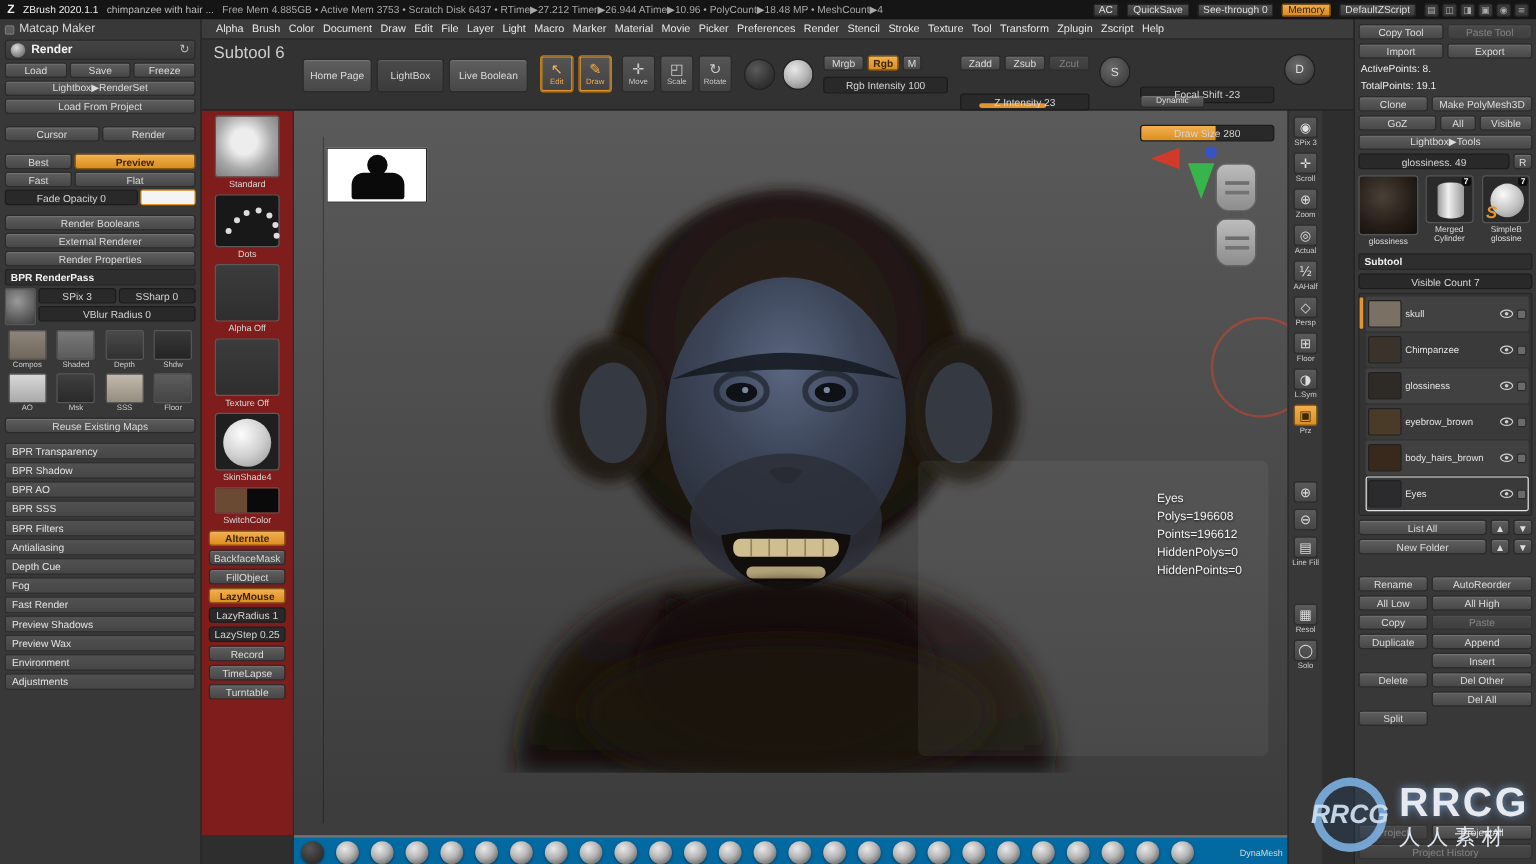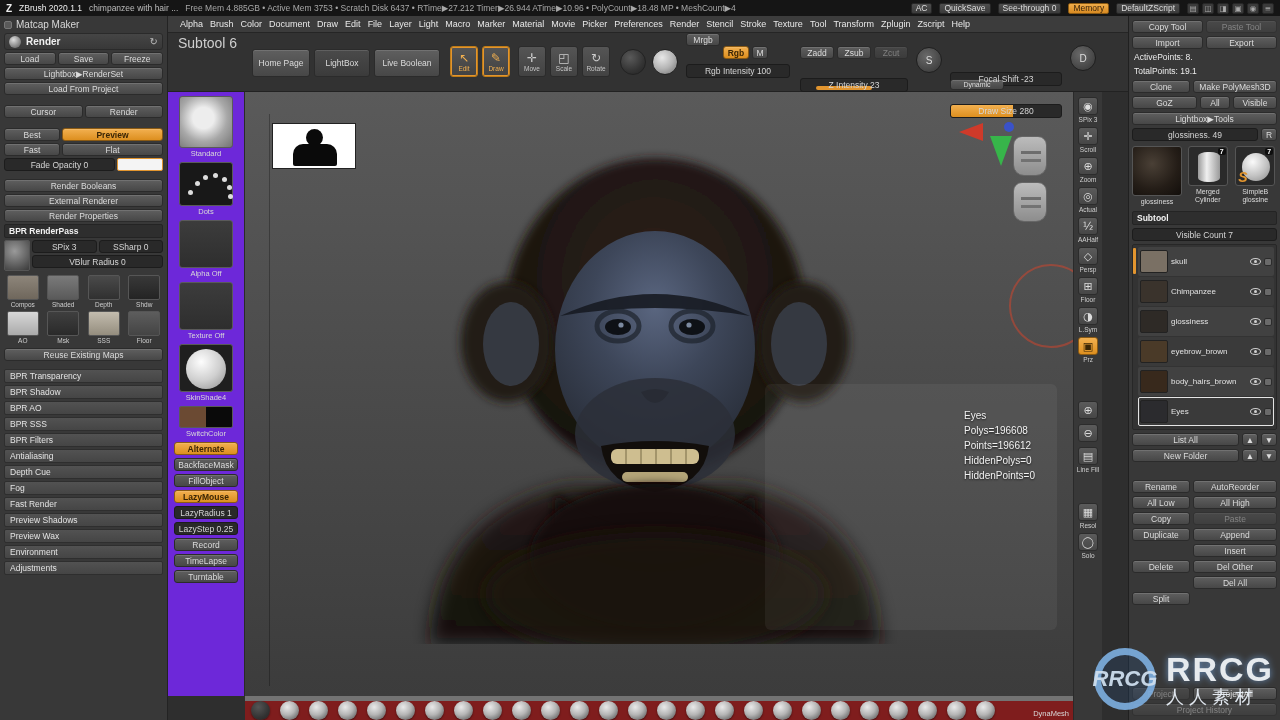--- a/index.html
+++ b/index.html
@@ -36,21 +36,21 @@
 .liveb{left:206px;top:16px;width:66px;height:28px}
 .tb-iconbtn{width:28px;height:31px;display:flex;flex-direction:column;align-items:center;justify-content:center;background:linear-gradient(#555,#424242);border:1px solid #2b2b2b;border-radius:3px;cursor:pointer}
 .tb-iconbtn .g{font-size:12px;line-height:12px;color:#ccc;font-family:"DejaVu Sans",sans-serif}
 .tb-iconbtn .l{font-size:6.5px;color:#c6c6c6;margin-top:1px}
 .tb-iconbtn.hot{border-color:#c07c16;box-shadow:inset 0 0 0 1px #e2952f}
 .tb-iconbtn.hot .g,.tb-iconbtn.hot .l{color:#f2b050}
 .edit{left:282px;top:13px}.draw{left:314px;top:13px}.move{left:350px;top:13px}.scale{left:382px;top:13px}.rotate{left:414px;top:13px}
 .tb-sphere{width:26px;height:26px;border-radius:50%;border:1px solid #222;cursor:pointer}
 .tex{left:452px;top:16px;background:radial-gradient(circle at 38% 32%,#5a5a5a,#343434 60%,#222)}
 .mat{left:484px;top:16px;background:radial-gradient(circle at 38% 32%,#e8e8e8,#b5b5b5 50%,#6f6f6f)}
-.mrgb{left:518px;top:0;width:34px}
+.mrgb{left:518px;top:13px;width:34px}
 .rgbb{left:555px;top:13px;width:26px}
 .mbtn{left:584px;top:13px;width:16px}
 .slider{position:relative;height:13px;background:#292929;border:1px solid #1c1c1c;border-radius:3px;color:#d5d5d5;font-size:8.5px;display:flex;align-items:center;justify-content:center;overflow:hidden;cursor:ew-resize}
 .slider .fill{position:absolute;left:0;top:0;bottom:0;background:linear-gradient(#f2b050,#dd8f1f)}
 .slider span{position:relative;z-index:1;white-space:nowrap}
 .rgbint{left:518px;top:31px;width:104px;height:14px}
 .zadd{left:632px;top:13px;width:34px}.zsub{left:669px;top:13px;width:34px}.zcut{left:706px;top:13px;width:34px}
 .zint{left:632px;top:31px;width:108px;height:14px}
 .orange-handle{left:648px;top:53px;width:56px;height:4px;background:#e2952f;border-radius:2px}
 .knob{width:26px;height:26px;border-radius:50%;background:radial-gradient(circle at 40% 35%,#6a6a6a,#333);border:1px solid #1f1f1f;display:flex;align-items:center;justify-content:center;color:#ddd;font-size:10px;cursor:pointer}
@@ -78,21 +78,21 @@
 .pass-cell:nth-child(2) .pass-img{background:linear-gradient(#7a7a7a,#5a5a5a)}
 .pass-cell:nth-child(3) .pass-img{background:linear-gradient(#4a4a4a,#303030)}
 .pass-cell:nth-child(4) .pass-img{background:linear-gradient(#383838,#242424)}
 .pass-cell:nth-child(5) .pass-img{background:linear-gradient(#d8d8d8,#aaa)}
 .pass-cell:nth-child(6) .pass-img{background:linear-gradient(#3f3f3f,#2a2a2a)}
 .pass-cell:nth-child(7) .pass-img{background:linear-gradient(#c3bcae,#948d7e)}
 .pass-cell:nth-child(8) .pass-img{background:linear-gradient(#5d5d5d,#444)}
 .pass-label{font-size:6.5px;color:#cfcfcf;margin-top:1px}
 .sec{height:14px;background:linear-gradient(#525252,#454545);border:1px solid #2e2e2e;border-radius:2px;display:flex;align-items:center;padding:0 5px;font-size:8.5px;color:#e4e4e4;margin-bottom:2px;cursor:pointer}
 
-.tool-shelf{position:absolute;left:168px;top:92px;width:77px;height:604px;background:#6d28d9;border-right:1px solid #2a2a2a;display:flex;flex-direction:column;align-items:center;padding-top:4px;gap:2px;z-index:8}
+.tool-shelf{position:absolute;left:168px;top:92px;width:77px;height:604px;background:#7f1d1d;border-right:1px solid #2a2a2a;display:flex;flex-direction:column;align-items:center;padding-top:4px;gap:2px;z-index:8}
 .shelf-item{display:flex;flex-direction:column;align-items:center}
 .thumb{width:54px;border:1px solid #5a5a5a;border-radius:3px;cursor:pointer;position:relative}
 .brush-thumb{height:52px;background:radial-gradient(circle at 45% 42%,#ededed 0 26%,#a8a8a8 58%,#737373)}
 .stroke-thumb{height:44px;background:#181818}
 .stroke-thumb::after{content:"";position:absolute;width:5px;height:5px;border-radius:50%;background:#ddd;left:8px;top:27px;box-shadow:7px -9px 0 #ddd,15px -15px 0 #ddd,25px -17px 0 #ddd,34px -13px 0 #ddd,39px -5px 0 #ddd,40px 4px 0 #ddd}
 .dark-thumb{height:48px;background:linear-gradient(#3c3c3c,#2e2e2e)}
 .mat-thumb{height:48px;background:#1f1f1f}
 .mat-thumb::after{content:"";position:absolute;left:6px;top:4px;width:40px;height:40px;border-radius:50%;background:radial-gradient(circle at 38% 32%,#fdfdfd,#cfcfcf 52%,#8d8d8d)}
 .color-thumb{width:60px;height:58px;background:#222;border:1px solid #5a5a5a;border-radius:3px;position:relative;cursor:pointer}
 .hue{position:absolute;left:2px;top:2px;bottom:2px;width:8px;background:linear-gradient(#f00,#ff0,#0f0,#0ff,#00f,#f0f,#f00)}
@@ -142,21 +142,21 @@
 .sel-bar{position:absolute;left:0;top:3px;width:3px;height:26px;background:#e2952f;border-radius:1px}
 .subtool-row{display:flex;align-items:center;gap:3px;height:29px;padding:0 2px;background:#414141;margin-bottom:1px;border-radius:2px;cursor:pointer}
 .subtool-row:nth-child(even){background:#3a3a3a}
 .subtool-row[data-sel="true"]{outline:1.5px solid #e4e4e4;outline-offset:-1px}
 .st-thumb{flex:0 0 28px;height:23px;border:1px solid #222;border-radius:2px}
 .st-name{flex:1;font-size:8px;color:#e2e2e2;overflow:hidden;white-space:nowrap}
 .eye{width:11px;height:7px;border:1px solid #cfcfcf;border-radius:50%;position:relative;display:inline-block;flex:0 0 11px}
 .eye::after{content:"";position:absolute;left:3px;top:1px;width:3px;height:3px;border-radius:50%;background:#cfcfcf}
 .mini-ic{width:8px;height:8px;background:#6a6a6a;border:1px solid #2c2c2c;border-radius:2px;flex:0 0 8px}
 
-.bottom-bar{position:absolute;left:245px;top:696px;width:828px;height:24px;background:#7f1d1d;border-top:5px solid #737373;display:flex;align-items:flex-end;gap:10px;padding-left:6px;z-index:5}
+.bottom-bar{position:absolute;left:245px;top:696px;width:828px;height:24px;background:#0369a1;border-top:2px solid #737373;display:flex;align-items:flex-end;gap:10px;padding-left:6px;z-index:5}
 .bsphere{width:19px;height:19px;border-radius:50%;background:radial-gradient(circle at 38% 32%,#e9e9e9,#b5b5b5 45%,#6f6f6f 80%,#555);box-shadow:0 1px 2px rgba(0,0,0,.5);flex:0 0 19px;cursor:pointer}
 .bsphere.dark{background:radial-gradient(circle at 38% 32%,#555,#333 60%,#222)}
 .dyna{position:absolute;right:4px;top:8px;font-size:7.5px;color:#d8d8d8}
 
 .watermark{position:absolute;right:6px;bottom:10px;display:flex;align-items:center;gap:10px;z-index:50;opacity:.93;pointer-events:none}
 .wm-logo{width:62px;height:62px;border-radius:50%;border:7px solid rgba(128,178,230,.95);background:rgba(40,80,130,.28);display:flex;align-items:center;justify-content:center}
 .wm-logo span{font-size:30px;font-weight:bold;font-style:italic;color:rgba(215,233,250,.96)}
 .wm-text{display:flex;flex-direction:column;line-height:1.08}
 .wm1{font-size:34px;font-weight:bold;color:#f4f8fc;letter-spacing:2px;text-shadow:0 0 7px rgba(120,170,230,.85)}
 .wm2{font-size:18px;color:#ecf3fb;letter-spacing:5px}

